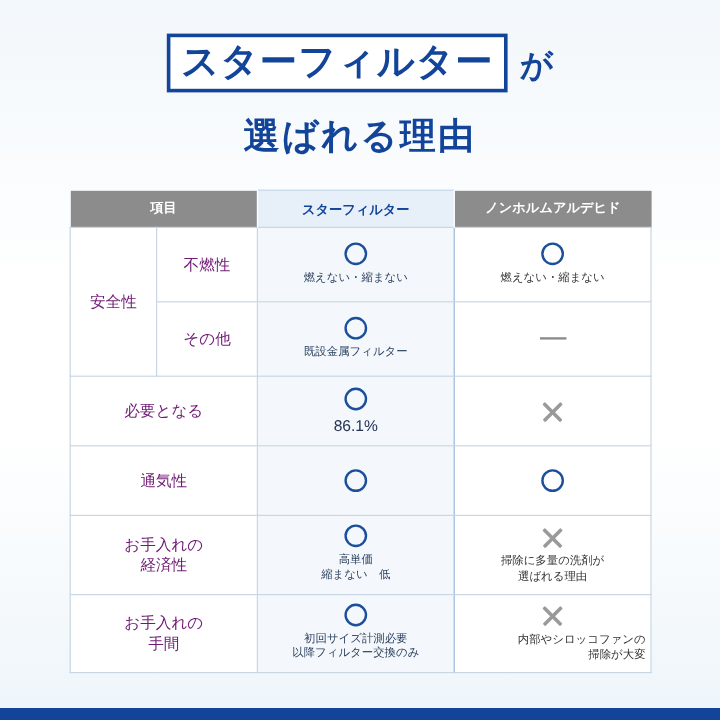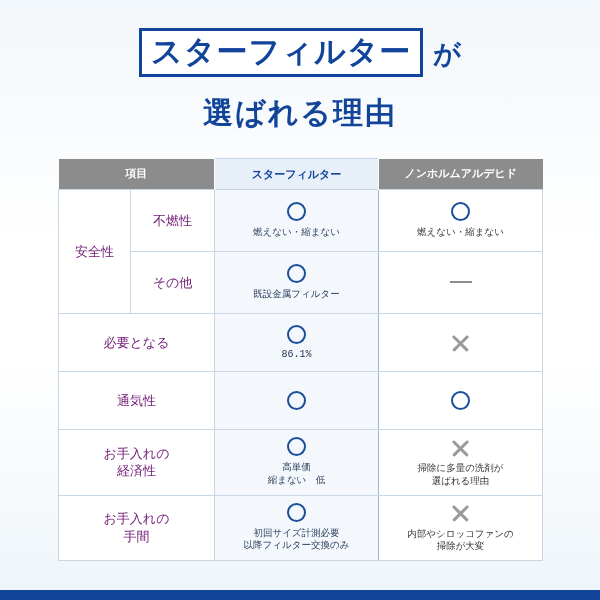--- a/index.html
+++ b/index.html
@@ -161,24 +161,23 @@
     font-size: 9.5px;
     color: #2b3f5e;
     margin-top: 5px;
     line-height: 1.35;
     letter-spacing: 0px;
     font-family: Liberation Serif, serif;
   }
   .note.metal { color: #333333; }
   .pct {
     display: block;
-    font-size: 10px;
+    font-size: 13px;
     color: #223355;
     margin-top: 5px;
-    font-family: Liberation Mono, monospace;
   }
   .row-h-tall { height: 62px; }
   .row-h-mid { height: 58px; }
   
   .bottom-bar {
     position: absolute;
     left: 0;
     bottom: 0;
     width: 600px;
     height: 10px;
@@ -305,21 +304,21 @@
           <td class="star">
             <div class="cell-inner">
               <span class="mark circle"></span>
               <span class="note" style="white-space:pre-line;">初回サイズ計測必要
 以降フィルター交換のみ</span>
             </div>
           </td>
           <td>
             <div class="cell-inner">
               <span class="mark cross"></span>
-              <span class="note metal" style="white-space:pre-line;">内部やシロッコファンの
+              <span class="note metal" style="white-space:pre-line;text-align:right;">内部やシロッコファンの
 掃除が大変</span>
             </div>
           </td>
         </tr>
 
       </tbody>
     </table>
   </div>
 
   <div class="bottom-bar"></div>

